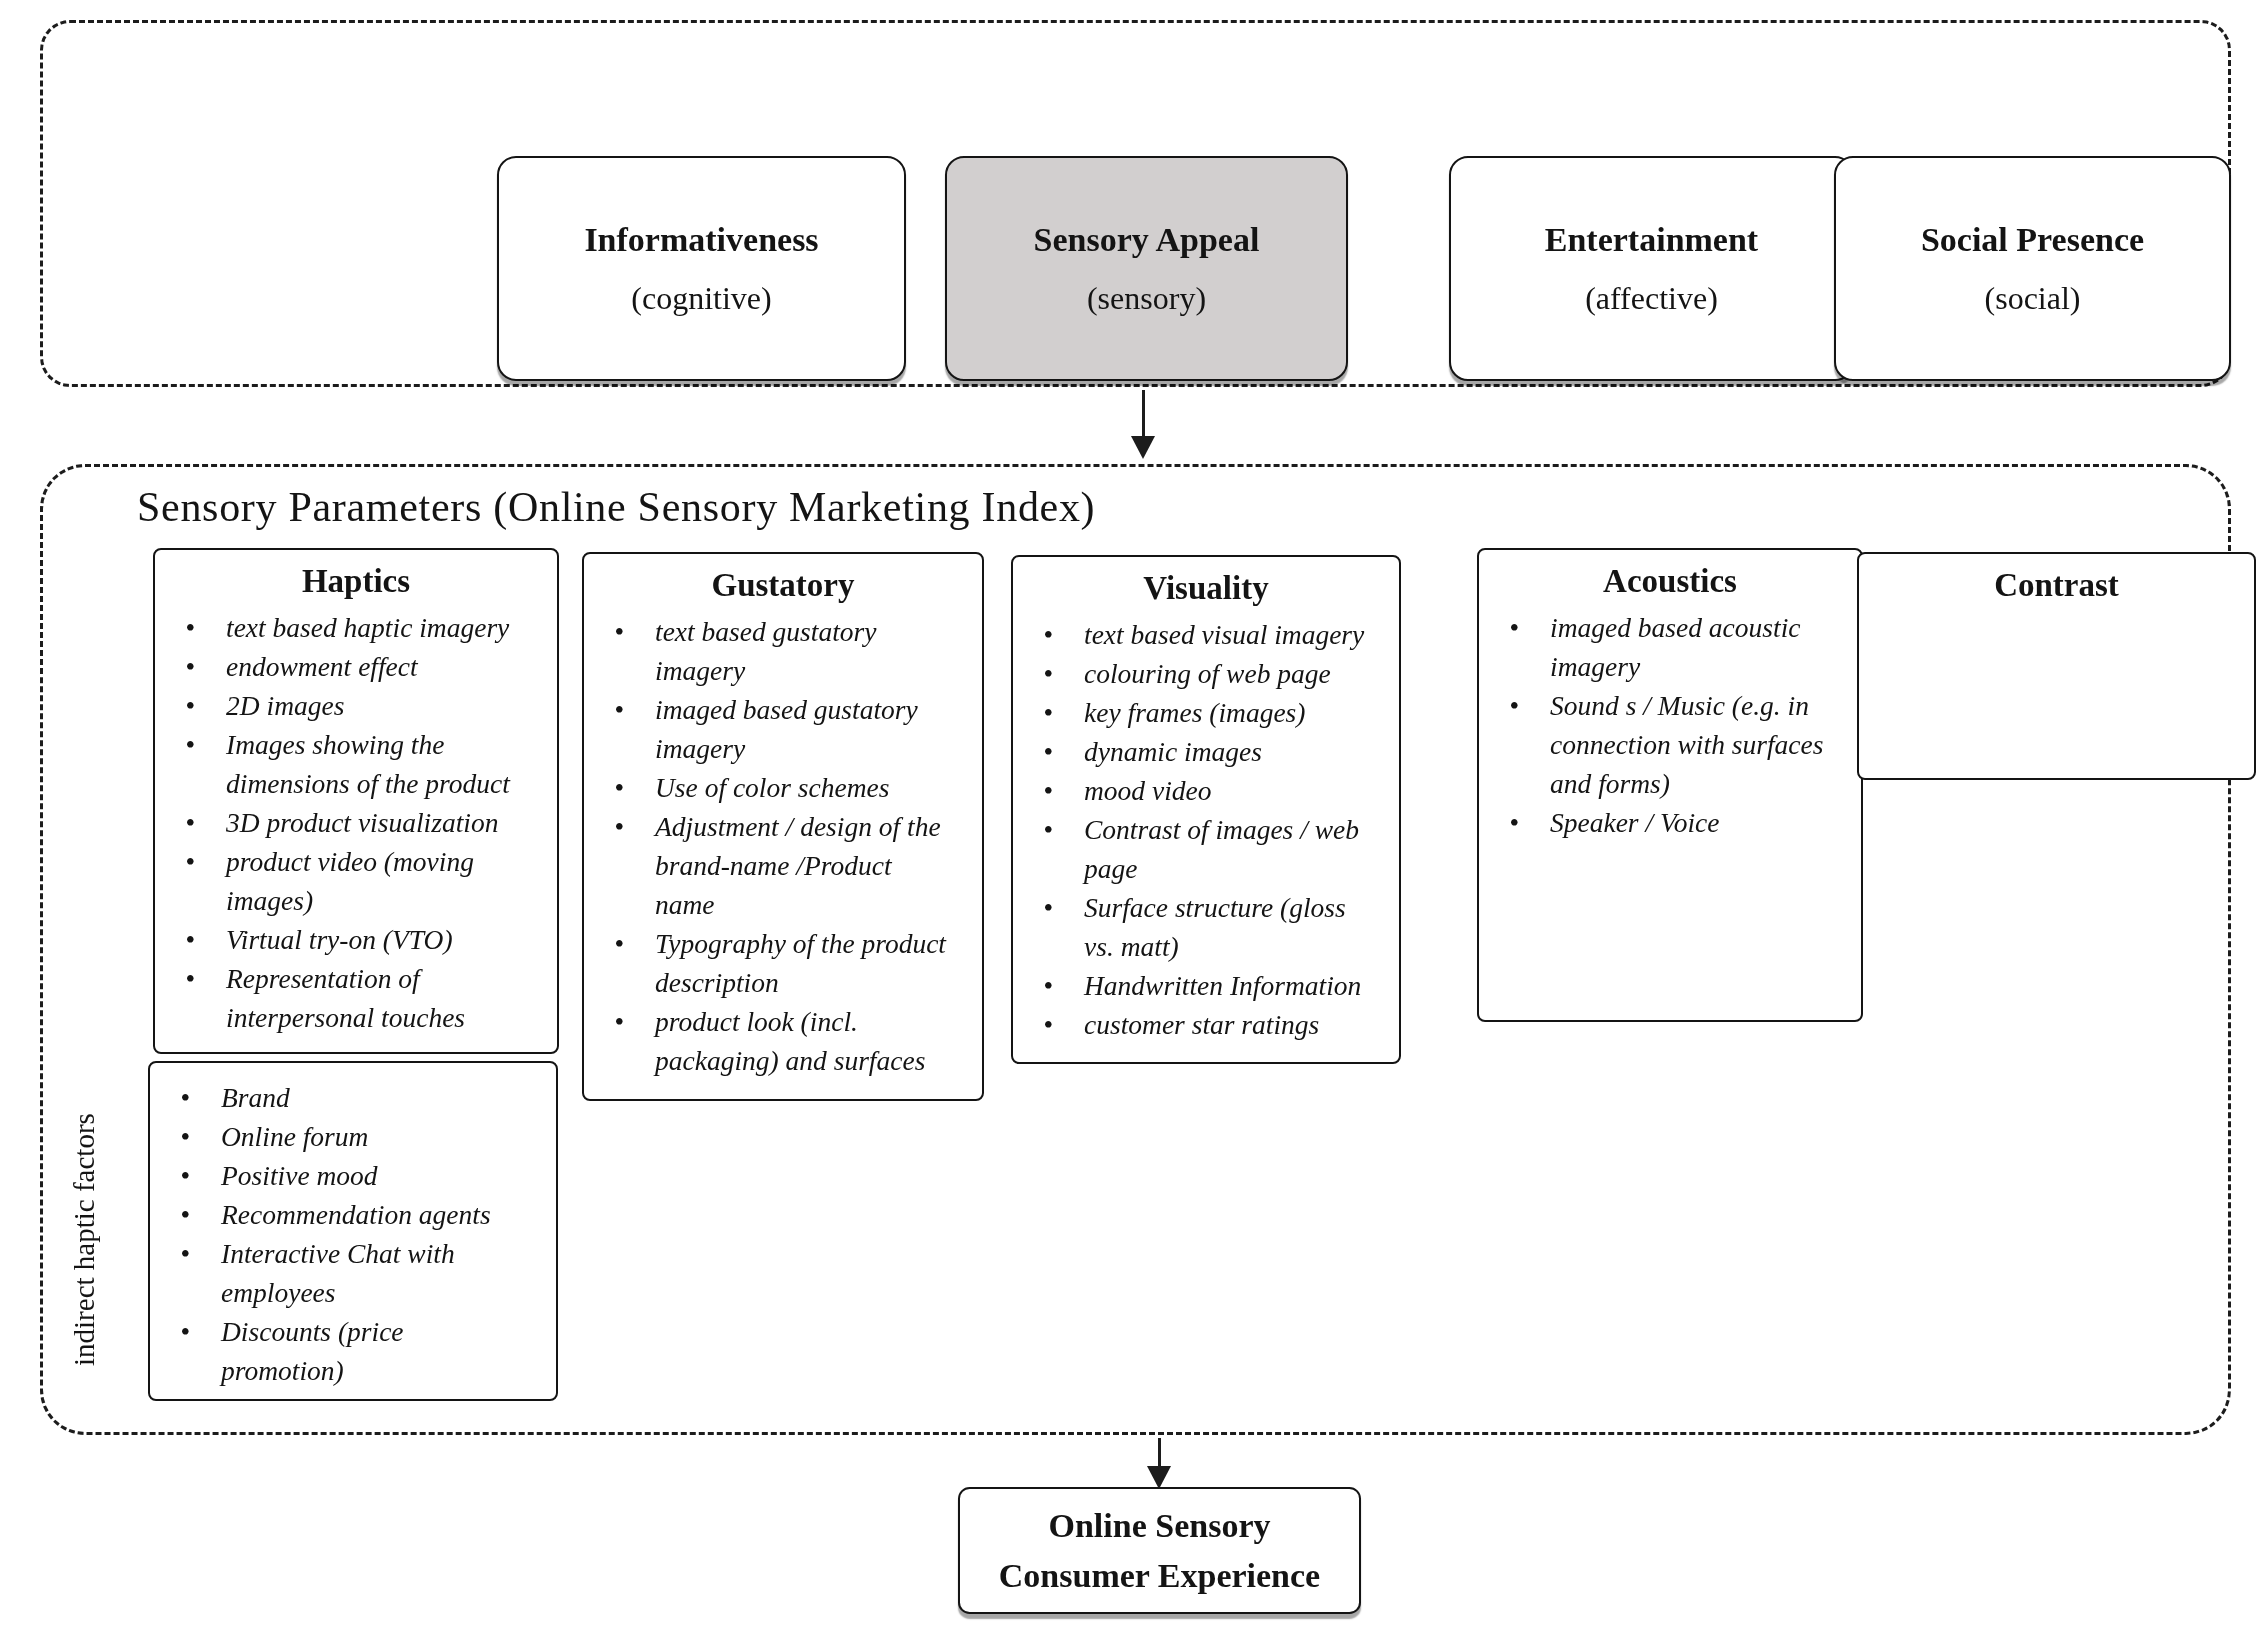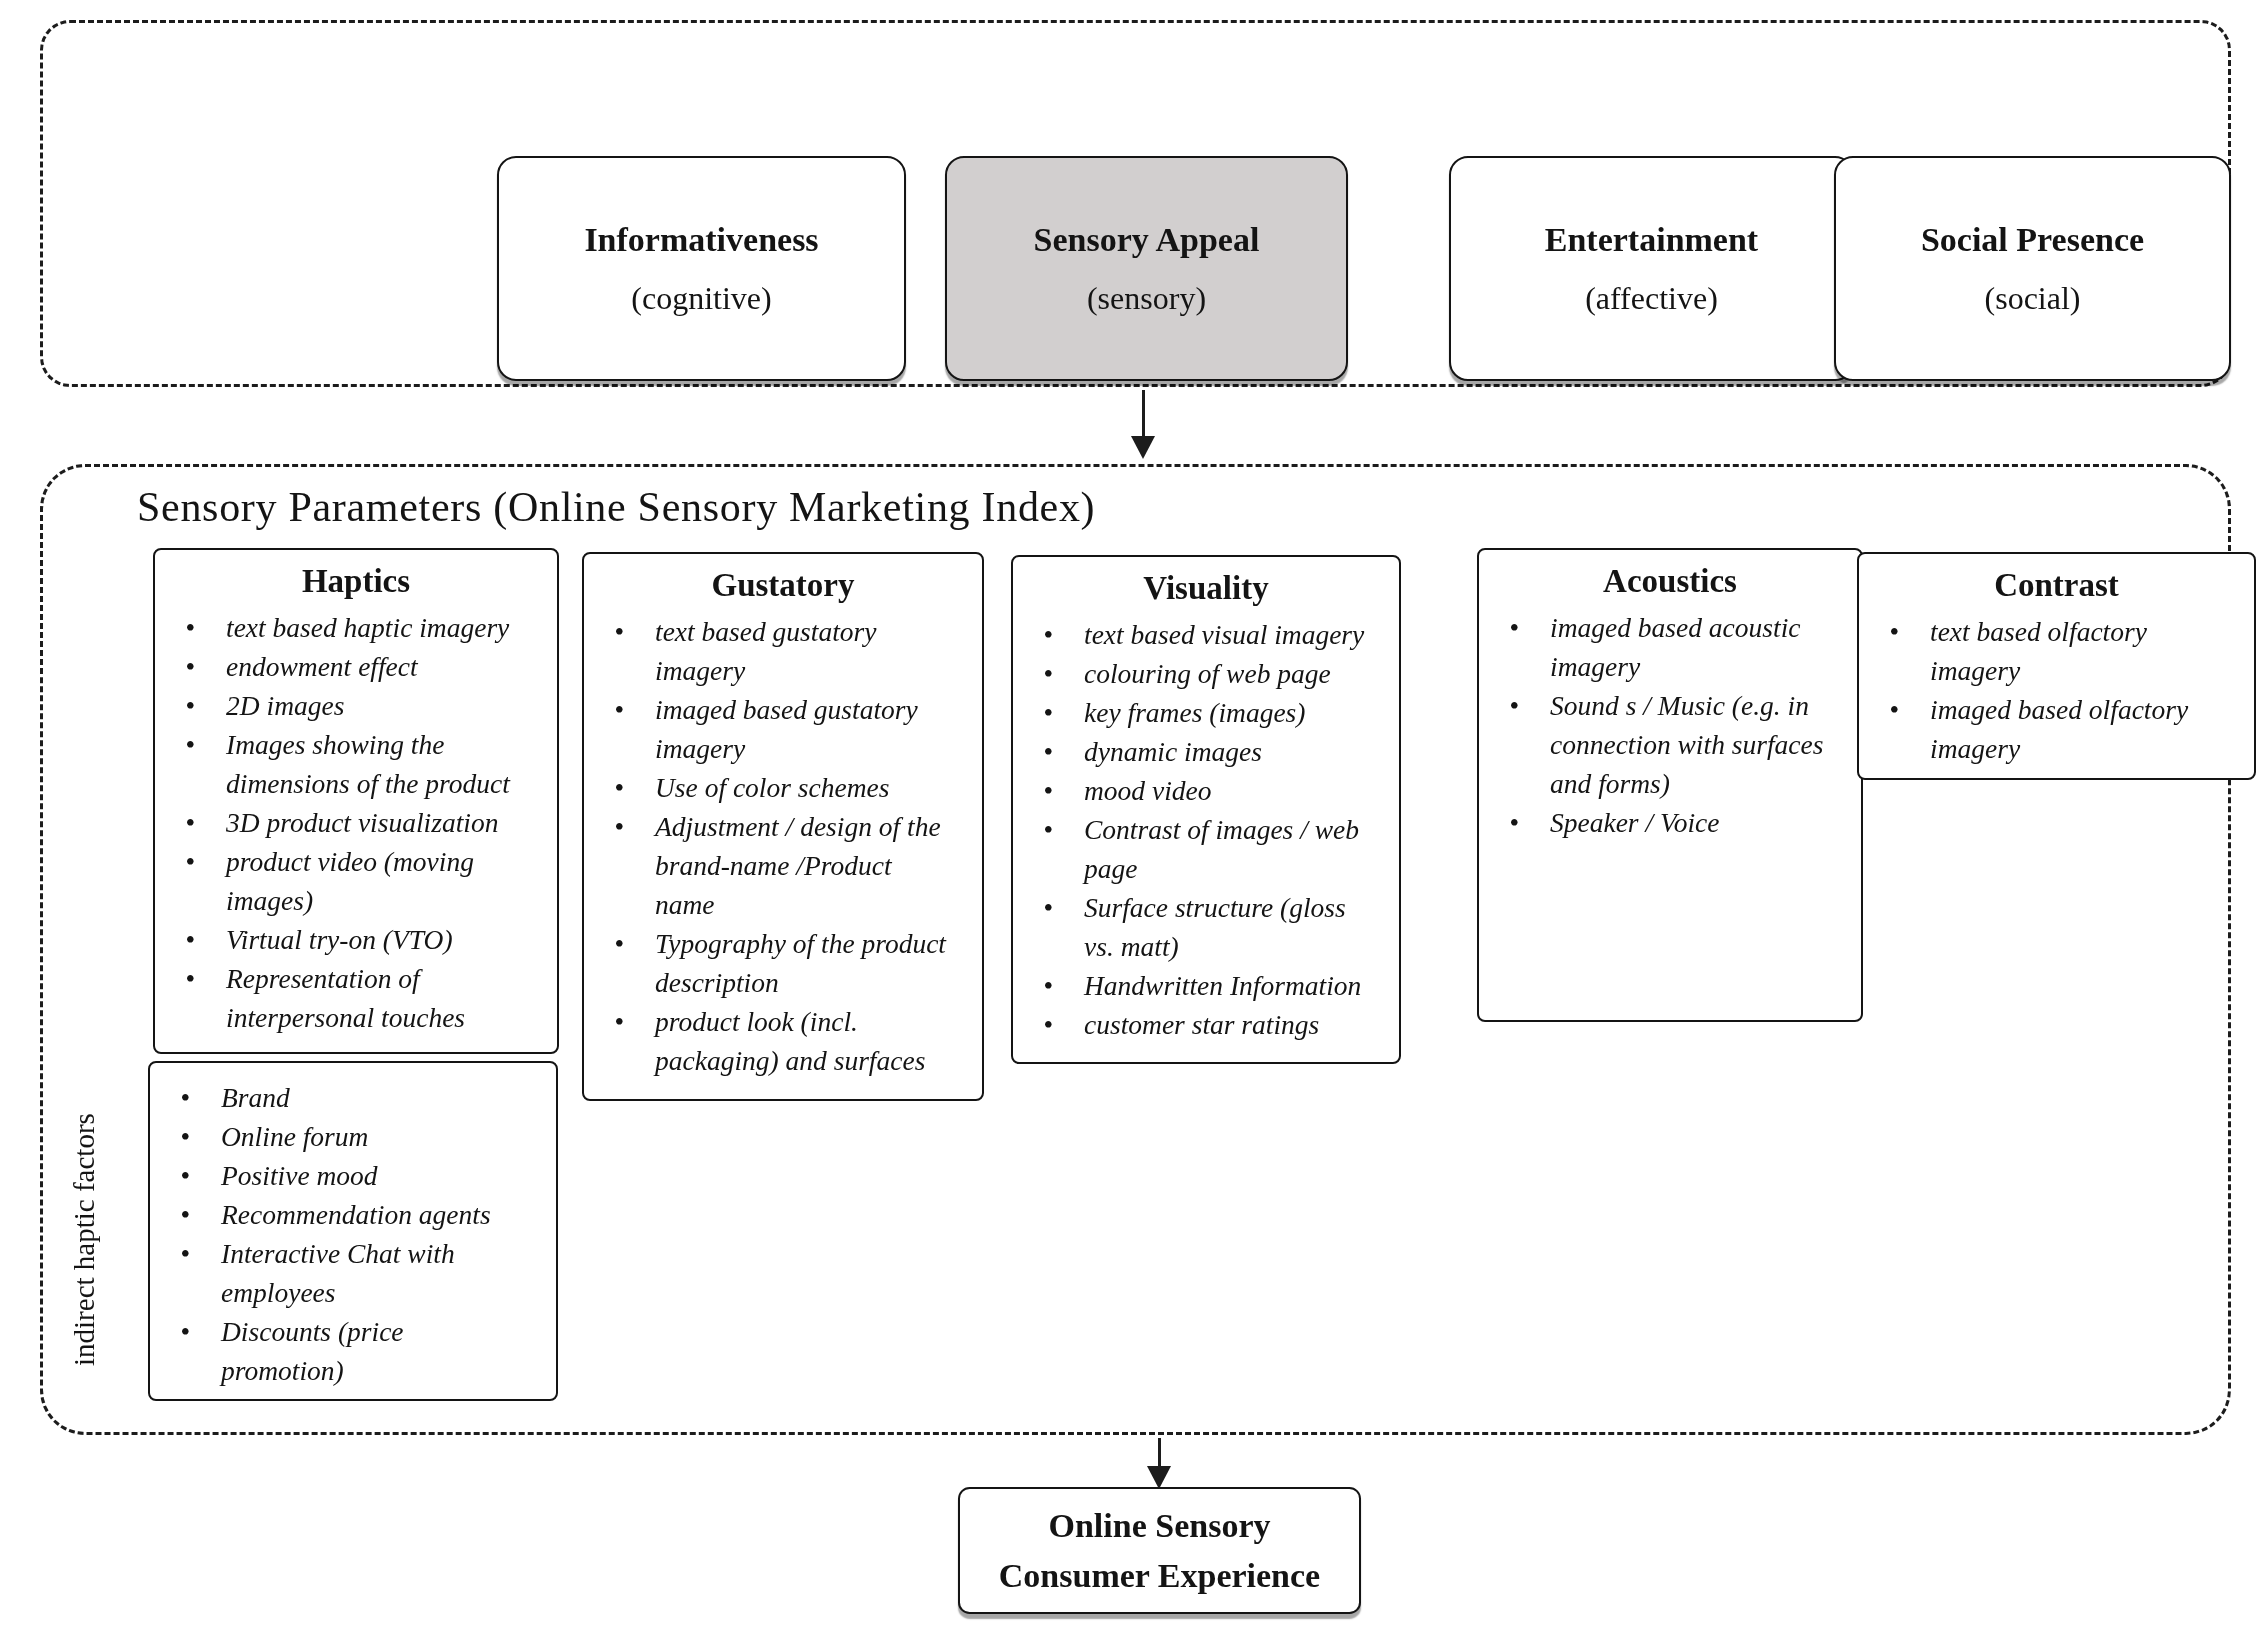--- a/index.html
+++ b/index.html
@@ -221,24 +221,20 @@
     <h3>Acoustics</h3>
     <ul>
         <li>imaged based acoustic imagery</li>
         <li>Sound s / Music (e.g. in connection with surfaces and forms)</li>
         <li>Speaker / Voice</li>
       </ul>
   </div>
 
   <div id="panel-olfactory" class="panel">
     <h3>Contrast</h3>
-    <ul>
-        <li>text based olfactory imagery</li>
-        <li>imaged based olfactory imagery</li>
-      </ul>
   </div>
 
   <div id="indirect-label">indirect haptic factors</div>
 
   <div id="panel-indirect" class="panel">
     <ul>
         <li>Brand</li>
         <li>Online forum</li>
         <li>Positive mood</li>
         <li>Recommendation agents</li>

